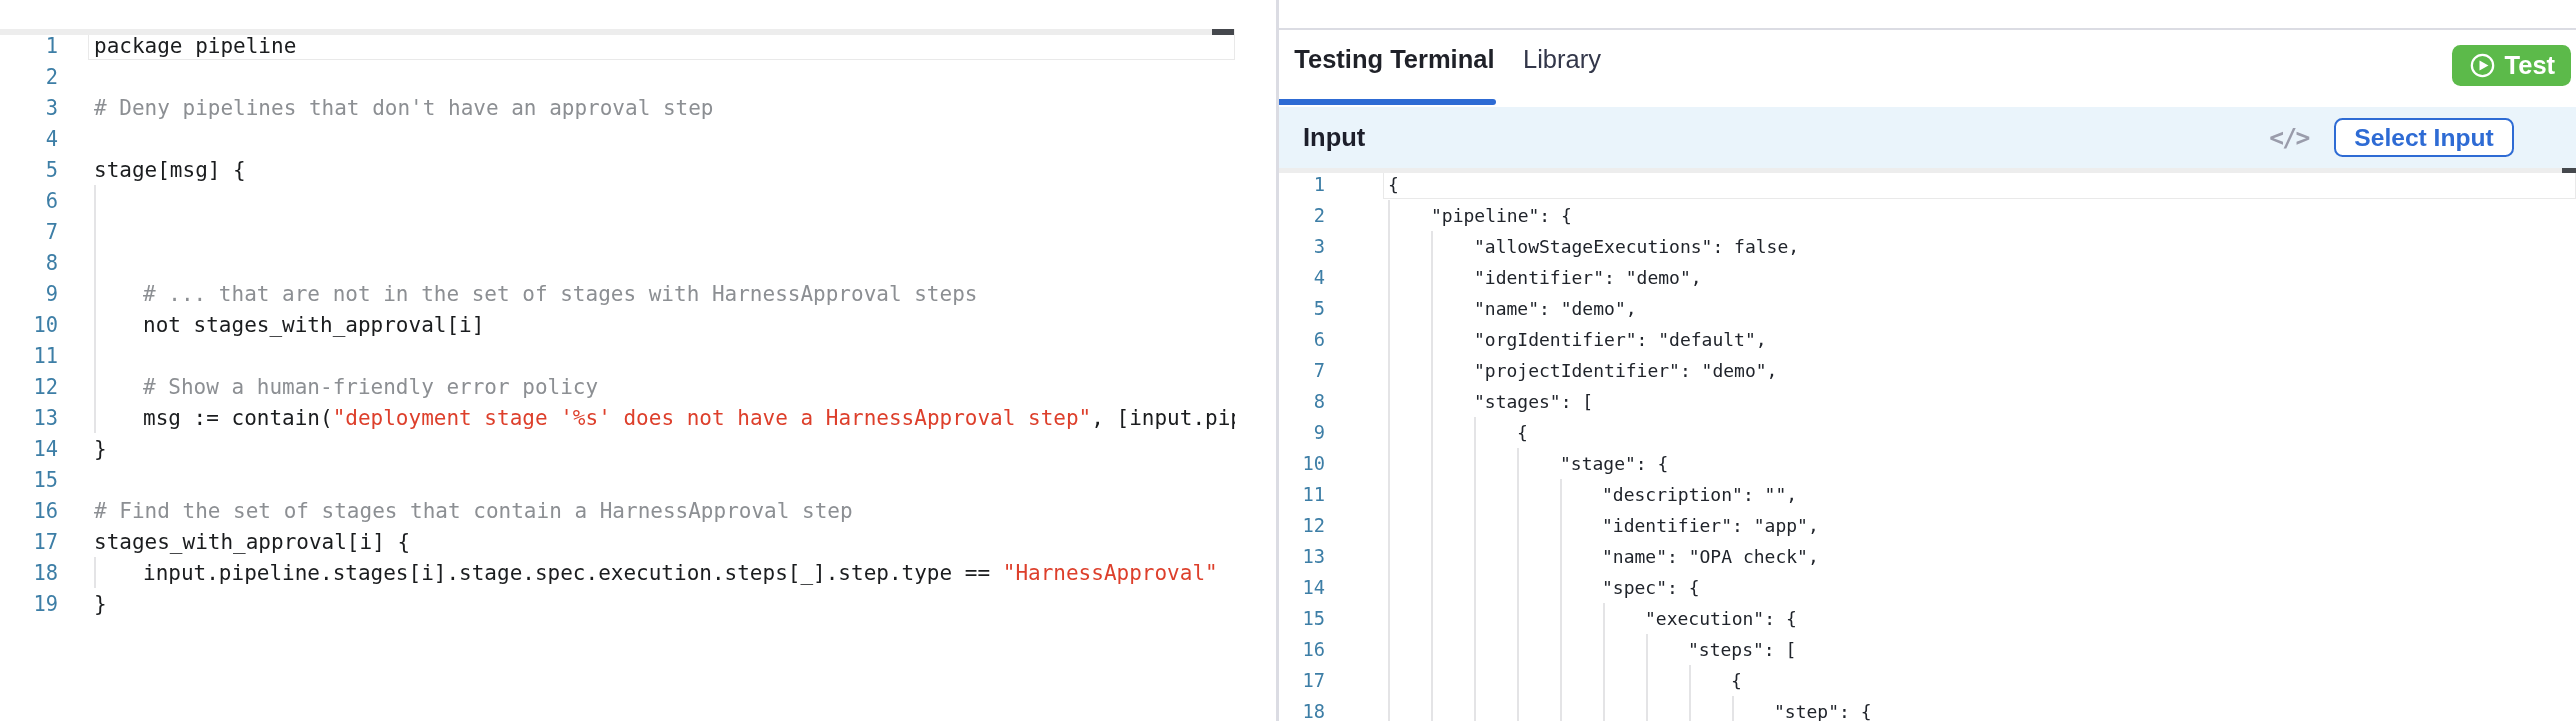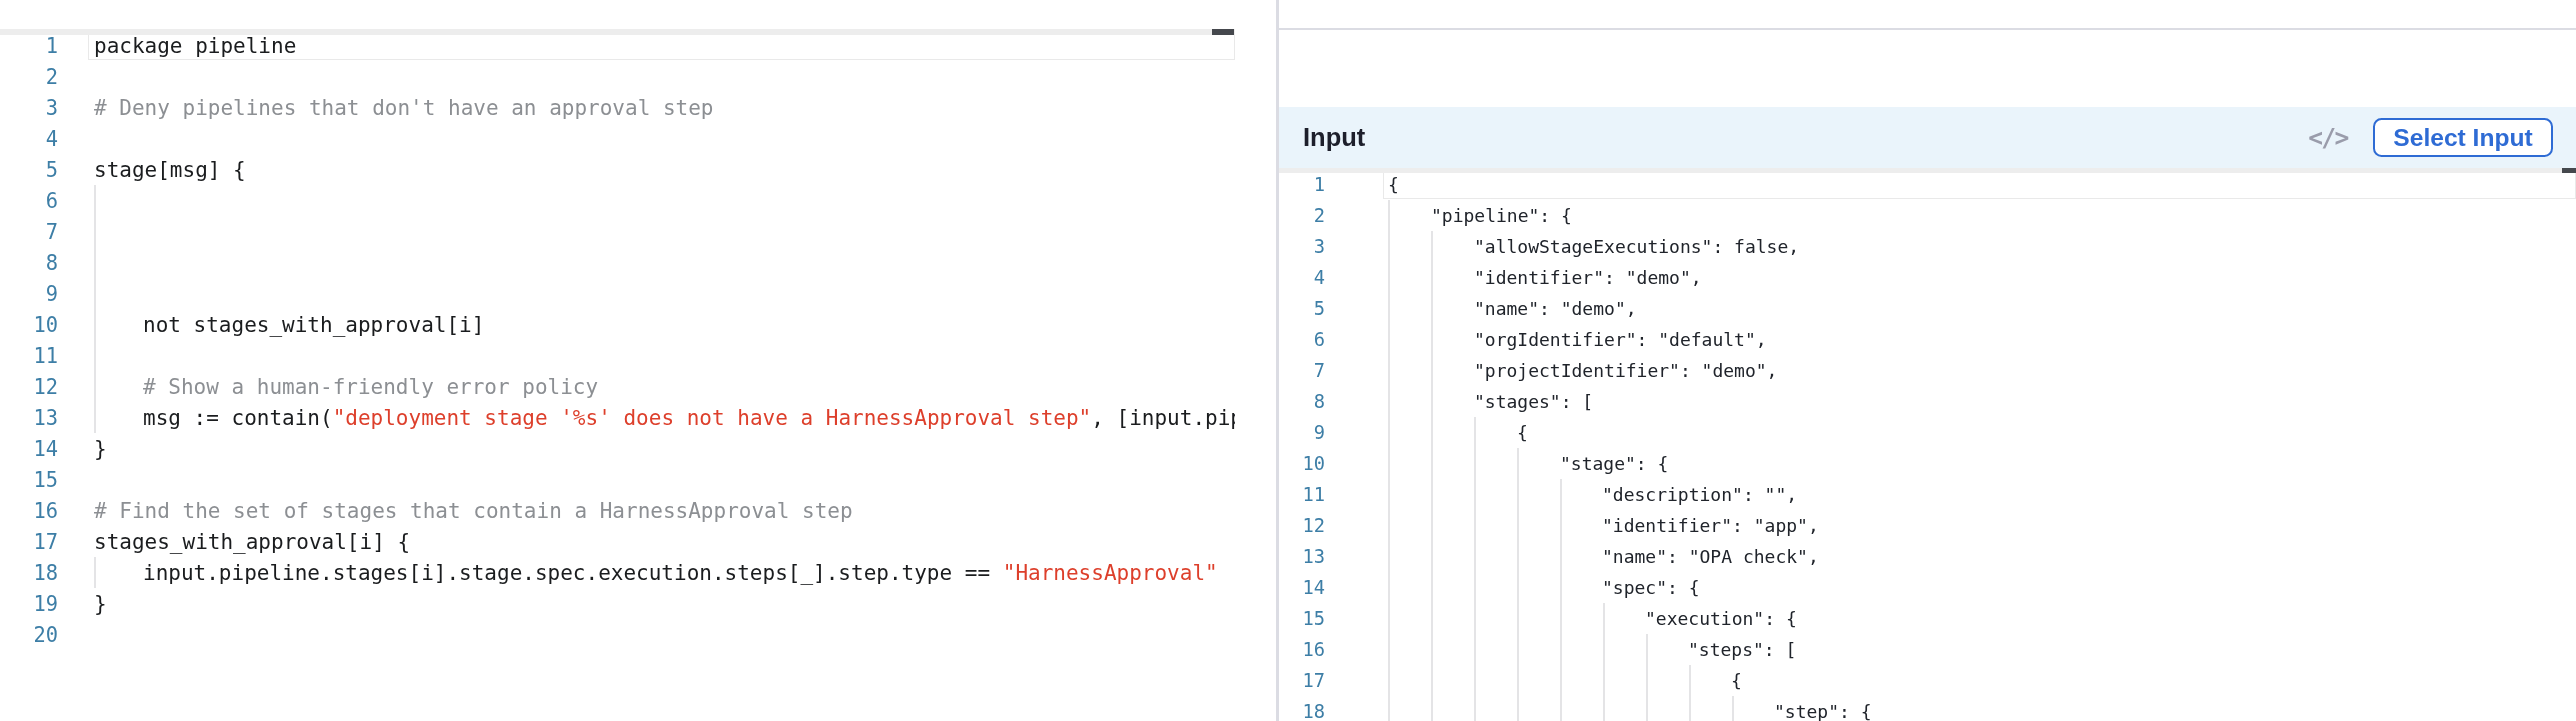--- a/index.html
+++ b/index.html
@@ -50,21 +50,21 @@
   .tabsrow{position:absolute;left:0;top:30px;width:1297px;height:77px;background:#fff;}
   .tab{position:absolute;top:15.3px;font-size:25.5px;cursor:pointer;}
   .tab.active{left:15.3px;font-weight:700;color:#1f2128;}
   .tab.idle{left:244px;font-weight:400;color:#33374a;}
   .tab-underline{position:absolute;left:0;top:69px;width:217px;height:6px;background:var(--accent-blue);
                  border-radius:0 4.2px 4.2px 0;}
   .test-btn{position:absolute;left:1173px;top:15.3px;width:119px;height:41px;border:none;border-radius:8.5px;
             background:var(--test-green);color:#fff;display:flex;align-items:center;justify-content:center;
             gap:7.6px;font-size:25.5px;font-weight:700;font-family:"Liberation Sans",sans-serif;cursor:pointer;}
   .inputbar{position:absolute;left:0;top:107px;width:1297px;height:61px;background:var(--input-bar-bg);
-            display:flex;align-items:center;padding-left:24px;padding-right:23px;}
+            display:flex;align-items:center;padding-left:24px;padding-right:62px;}
   .input-title{font-size:25.5px;font-weight:600;color:#1d1f2b;}
   .code-icon{margin-left:auto;margin-right:25.5px;color:#9a9cab;font-size:24.6px;font-weight:700;
              font-family:"DejaVu Sans Mono",monospace;letter-spacing:-1.7px;}
   .select-btn{width:180px;height:39px;background:#fff;border:2.5px solid var(--accent-blue);border-radius:8.5px;
               color:var(--accent-blue);font-size:24.6px;font-weight:600;font-family:"Liberation Sans",sans-serif;cursor:pointer;}
 
   .json-editor{position:absolute;left:0;top:168px;width:1297px;height:554px;background:#fff;overflow:hidden;}
   .json-editor .hscroll{top:0;width:1297px;height:5.1px;}
   .json-editor .thumb{left:1283px;width:14.4px;height:5.1px;}
   .json-editor .curline{left:104px;top:0.8px;width:1193px;height:30px;}
@@ -82,43 +82,56 @@
     <div class="curline"></div>
     <div class="lines mono">
         <div class="lrow"><span class="ln">1</span><i class="ind" style="width: 0px;"></i><span class="code"><span class="seg">package pipeline</span></span></div>
         <div class="lrow"><span class="ln">2</span><i class="ind" style="width: 0px;"></i><span class="code"></span></div>
         <div class="lrow"><span class="ln">3</span><i class="ind" style="width: 0px;"></i><span class="code"><span class="seg cm"># Deny pipelines that don't have an approval step</span></span></div>
         <div class="lrow"><span class="ln">4</span><i class="ind" style="width: 0px;"></i></div>
         <div class="lrow"><span class="ln">5</span><i class="ind" style="width: 0px;"></i><span class="code"><span class="seg">stage[msg] {</span></span></div>
         <div class="lrow"><span class="ln">6</span><i class="ind" style="width: 49px;"></i></div>
         <div class="lrow"><span class="ln">7</span><i class="ind" style="width: 49px;"></i></div>
         <div class="lrow"><span class="ln">8</span><i class="ind" style="width: 49px;"></i><span class="code"></span></div>
-        <div class="lrow"><span class="ln">9</span><i class="ind" style="width: 49px;"></i></div>
+        <div class="lrow"><span class="ln">9</span><i class="ind" style="width: 49px;"></i><span class="code"><span class="seg cm"># ... that are not in the set of stages with HarnessApproval steps</span></span></div>
         <div class="lrow"><span class="ln">10</span><i class="ind" style="width: 49px;"></i><span class="code"><span class="seg">not stages_with_approval[i]</span></span></div>
         <div class="lrow"><span class="ln">11</span><i class="ind" style="width: 49px;"></i><span class="code"></span></div>
         <div class="lrow"><span class="ln">12</span><i class="ind" style="width: 49px;"></i><span class="code"><span class="seg cm"># Show a human-friendly error policy</span></span></div>
         <div class="lrow"><span class="ln">13</span><i class="ind" style="width: 49px;"></i><span class="code"><span class="seg">msg := contain(</span><span class="seg str">"deployment stage '%s' does not have a HarnessApproval step"</span><span class="seg">, [input.pipel</span></span></div>
         <div class="lrow"><span class="ln">14</span><i class="ind" style="width: 0px;"></i><span class="code"><span class="seg">}</span></span></div>
         <div class="lrow"><span class="ln">15</span><i class="ind" style="width: 0px;"></i><span class="code"></span></div>
         <div class="lrow"><span class="ln">16</span><i class="ind" style="width: 0px;"></i><span class="code"><span class="seg cm"># Find the set of stages that contain a HarnessApproval step</span></span></div>
         <div class="lrow"><span class="ln">17</span><i class="ind" style="width: 0px;"></i><span class="code"><span class="seg">stages_with_approval[i] {</span></span></div>
         <div class="lrow"><span class="ln">18</span><i class="ind" style="width: 49px;"></i><span class="code"><span class="seg">input.pipeline.stages[i].stage.spec.execution.steps[_].step.type == </span><span class="seg str">"HarnessApproval"</span></span></div>
         <div class="lrow"><span class="ln">19</span><i class="ind" style="width: 0px;"></i><span class="code"><span class="seg">}</span></span></div>
-        <div class="lrow"><span class="ln">20</span><i class="ind" style="width: 0px;"></i><span class="code"></span></div>
       </div>
     <div class="hscroll">
       <div class="thumb"></div>
     </div>
   </section>
 
   <div class="divider"></div>
 
   <section class="panel-right">
     <div class="topborder"></div>
 
+    <div class="tabsrow">
+      <span class="tab active">Testing Terminal</span>
+      <span class="tab idle">Library</span>
+      <div class="tab-underline"></div>
+      <button class="test-btn">
+        <span style="display:flex;">
+          <svg width="29" height="29" viewBox="0 0 34 34">
+            <circle cx="17" cy="17" r="12.5" fill="none" stroke="#ffffff" stroke-width="2.6"></circle>
+            <polygon points="13.5,11 24,17 13.5,23" fill="#ffffff"></polygon>
+          </svg>
+        </span>
+        <span>Test</span>
+      </button>
+    </div>
 
     <div class="inputbar">
       <span class="input-title">Input</span>
       <span class="code-icon">&lt;/&gt;</span>
       <button class="select-btn">Select Input</button>
     </div>
 
     <div class="json-editor">
       <div class="curline"></div>
       <div class="lines mono">

